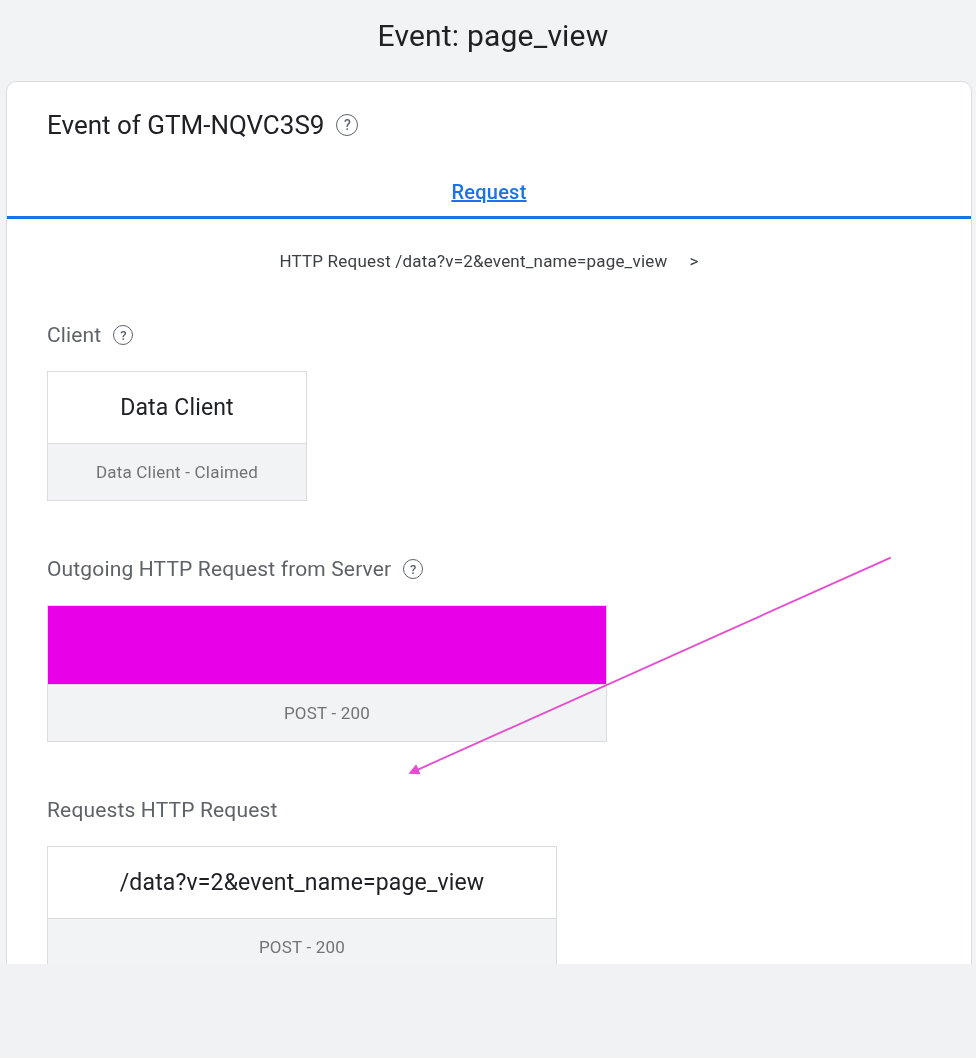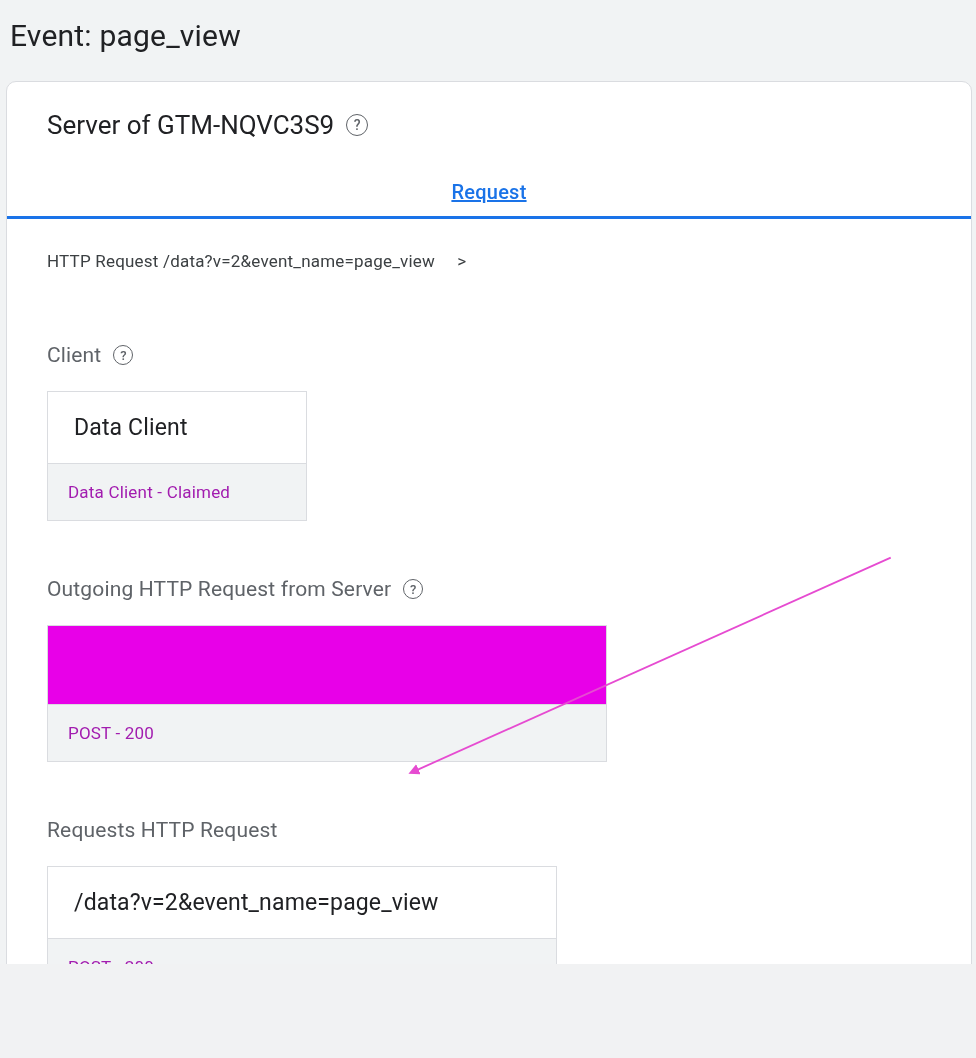--- a/index.html
+++ b/index.html
@@ -8,20 +8,21 @@
     font-family: "Google Sans", Roboto, "Helvetica Neue", Arial, sans-serif;
     background: #f1f2f3;
     color: #202124;
   }
   .page {
     width: 976px;
     height: 964px;
     position: relative;
     background: #f1f3f4;
     overflow: hidden;
+    text-align: center;
   }
   .event-title {
     font-size: 30px;
     font-weight: 400;
     color: #202124;
     padding: 18px 0 28px 10px;
     letter-spacing: 0.2px;
   }
   .panel {
     background: #fff;
@@ -71,21 +72,21 @@
     padding: 12px 0;
     letter-spacing: 0.25px;
     text-decoration: underline;
   }
   .content {
     padding: 32px 40px 40px 40px;
   }
   .breadcrumb {
     font-size: 17px;
     color: #3c4043;
-    margin-bottom: 72px;
+    margin-bottom: 52px;
     letter-spacing: 0.2px;
   }
   .section-label {
     font-size: 21px;
     color: #5f6368;
     display: flex;
     align-items: center;
     gap: 12px;
     margin-bottom: 24px;
     letter-spacing: 0.15px;
@@ -102,21 +103,21 @@
     background: #fff;
     padding: 22px 26px;
     font-size: 23px;
     color: #202124;
     letter-spacing: 0.15px;
   }
   .card-bottom {
     background: #f1f3f4;
     padding: 18px 20px;
     font-size: 17px;
-    color: #a21caf;
+    color: #737373;
     letter-spacing: 0.2px;
     border-top: 1px solid #dadce0;
   }
   .card.wide { min-width: 560px; }
   .card.redacted .card-top {
     background: #e800e8;
     height: 78px;
     padding: 0;
   }
   .card.inc { min-width: 510px; }
@@ -132,21 +133,21 @@
 </head>
 <body>
 
 <div class="page">
 
   <div class="event-title">Event: page_view</div>
 
   <div class="panel">
 
     <div class="panel-header">
-      <span>Server of GTM-NQVC3S9</span>
+      <span>Event of GTM-NQVC3S9</span>
       <span class="help-icon">?</span>
     </div>
 
     <div class="tab-bar">
       <div class="tab">Request</div>
     </div>
 
     <div class="content">
 
       <div class="breadcrumb">

